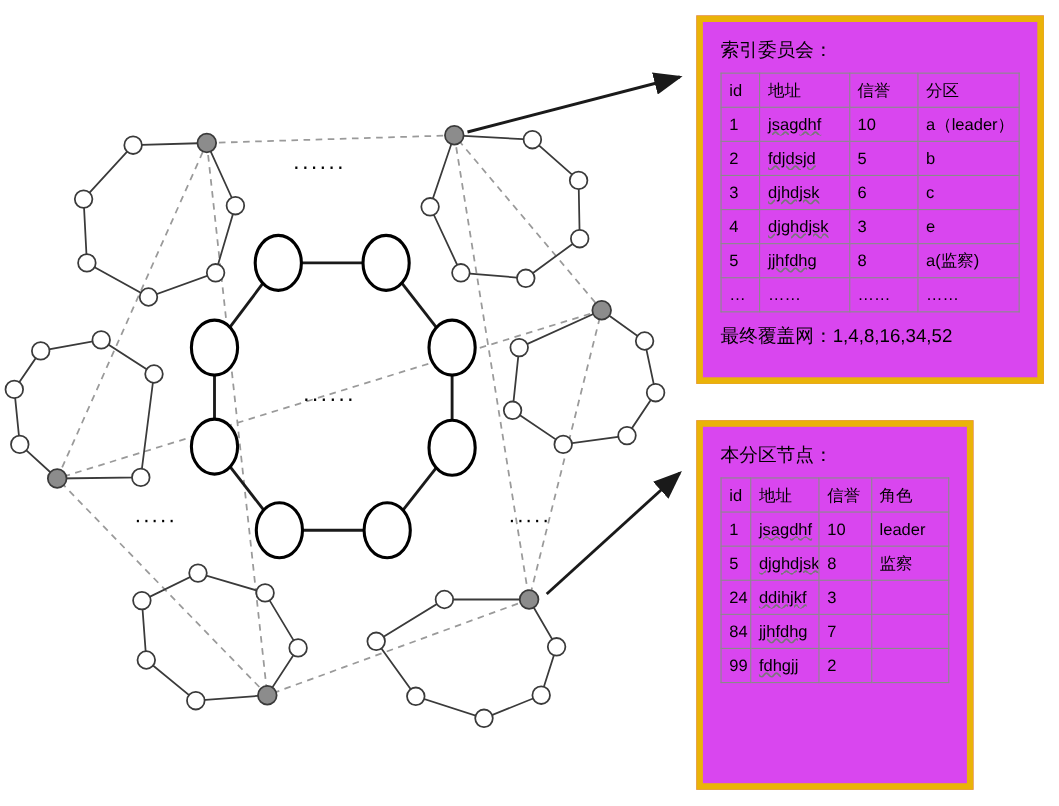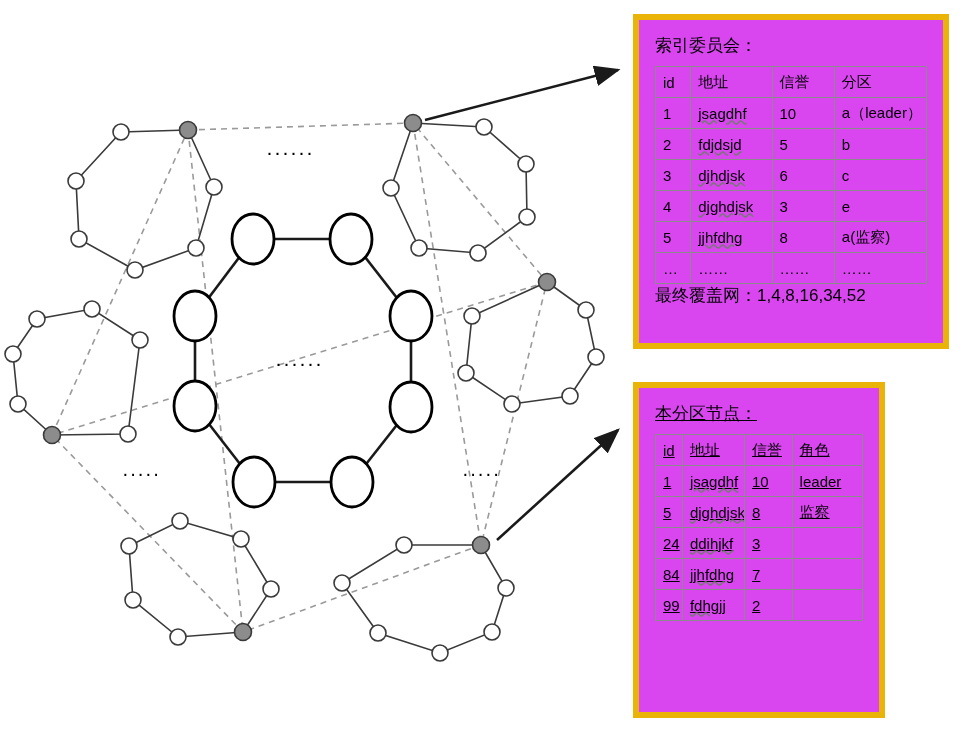--- a/index.html
+++ b/index.html
@@ -62,21 +62,21 @@
   }
   .u {
     text-decoration: underline;
     text-decoration-style: wavy;
     text-decoration-color: #777;
     margin-left: 20px;
   }
   .panel-footer {
     font-size: 17px;
     color: #000;
-    margin-top: 0;
+    margin-top: 10px;
     white-space: nowrap;
   }
   .col-id { width: 13%; }
   .col-addr { width: 30%; }
   .col-rep { width: 23%; }
   .col-last { width: 34%; }
 </style>
 </head>
 <body>
 
@@ -258,21 +258,21 @@
           <td>…</td>
           <td>……</td>
           <td>……</td>
           <td>……</td>
         </tr>
       </tbody>
     </table>
     <div class="panel-footer">最终覆盖网：1,4,8,16,34,52</div>
   </div>
 
-  <div class="panel" style="left:633px; top:382px; width:252px; height:336px;text-decoration:underline;">
+  <div class="panel" style="left:633px; top:382px; width:252px; height:336px;">
     <div class="panel-title">本分区节点：</div>
     <table class="ptable">
       <colgroup>
         <col class="col-id">
           <col class="col-addr">
           <col class="col-rep">
           <col class="col-last">
       </colgroup>
       <thead>
         <tr>

